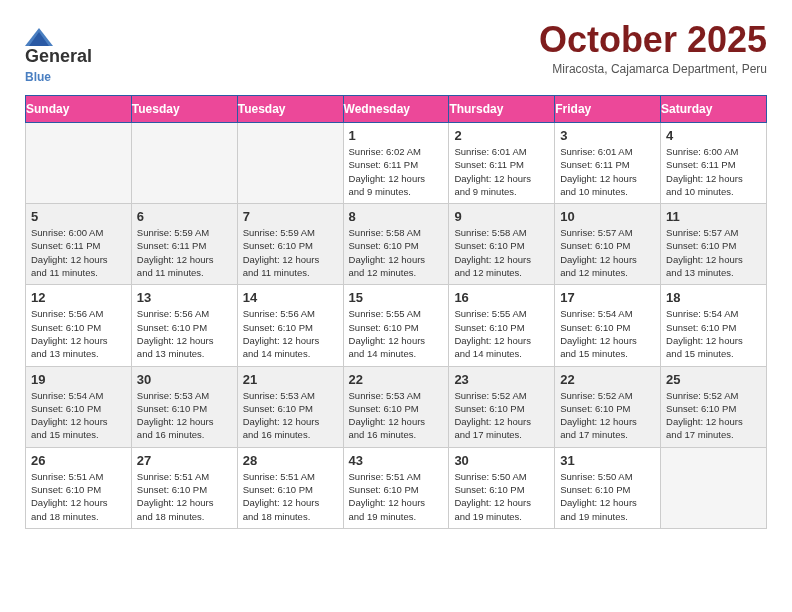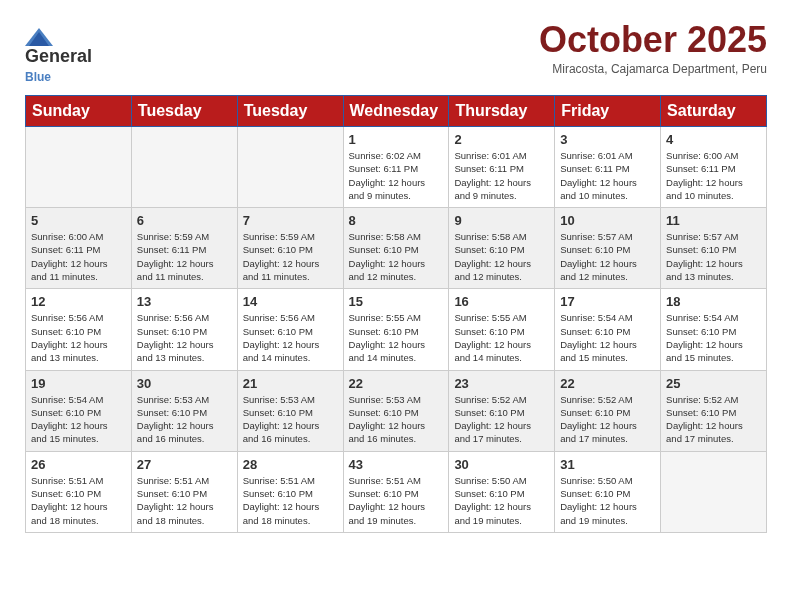--- a/index.html
+++ b/index.html
@@ -45,25 +45,25 @@
       font-size: 12px;
       color: #555;
       margin-top: 2px;
     }
     .calendar {
       width: 100%;
       border-collapse: collapse;
       table-layout: fixed;
     }
     .calendar th {
-      background: #b91c1c;
+      background: #ec4899;
       color: #fff;
       text-align: left;
-      padding: 6px 6px;
-      font-size: 16px;
+      padding: 6px 0;
+      font-size: 12px;
       font-weight: bold;
       border: 1px solid #2a5aa5;
     }
     .calendar td {
       vertical-align: top;
       padding: 5px 5px;
       border: 1px solid #ccc;
       font-size: 10px;
       color: #333;
       height: 80px;

